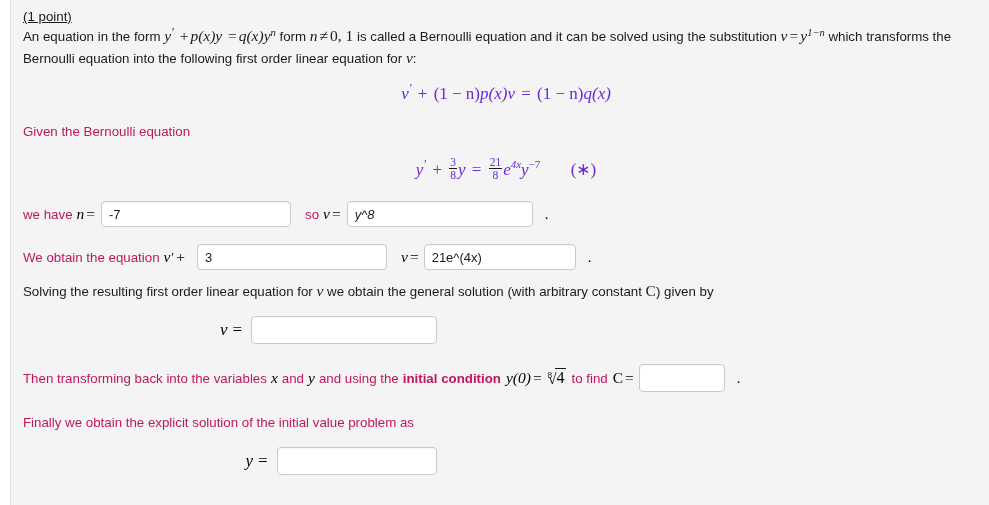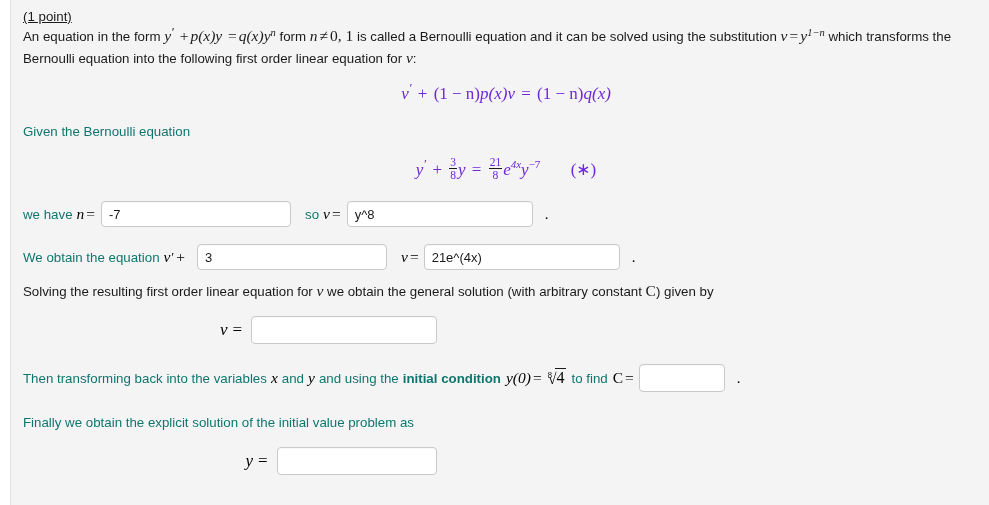--- a/index.html
+++ b/index.html
@@ -20,21 +20,21 @@
     top: 0;
     width: 979px;
     height: 505px;
     background: #f4f4f4;
     border-left: 1px solid #e2e2e2;
     box-sizing: border-box;
     padding: 9px 0 0 12px;
   }
   .txt {
     font-size: 13.3px;
-    color: #0f766e;
+    color: #be185d;
     line-height: 21px;
   }
   .point-line {
     font-size: 13.3px;
     color: #1a1a1a;
     margin: 0 0 1px 0;
     text-decoration: underline;
   }
   .para {
     font-size: 13.3px;
@@ -133,21 +133,21 @@
     background: #ffffff;
     font-family: "Liberation Sans", sans-serif;
     font-size: 13px;
     color: #1a1a1a;
     padding: 0 7px;
     outline: none;
     box-shadow: inset 0 1px 1px rgba(0,0,0,0.03);
   }
   .ans-input::placeholder { color: #aaa; }
   .in-lg { width: 190px; }
-  .in-xl { width: 196px; }
+  .in-xl { width: 152px; }
   .in-wide { width: 186px; }
   .period {
     font-family: "Liberation Serif", serif;
     font-size: 15px;
     padding-left: 12px;
   }
   .bold { font-weight: bold; }
 
   .centered-field {
     display: flex;
@@ -202,21 +202,21 @@
   </div>
 
   <div class="row" style="margin-top:20px;">
     <span class="txt">we have</span>
     <span class="m" style="padding-left:4px;">n</span>
     <span class="op">=</span>
     <input class="ans-input in-lg" style="margin-left: 4px;" value="-7">
     <span class="txt" style="padding-left:14px;">so</span>
     <span class="m" style="padding-left:4px;">v</span>
     <span class="op">=</span>
-    <input class="ans-input in-wide" style="margin-left: 4px;" value="y^8">
+    <input class="ans-input in-wide" style="margin-left: 4px; font-style: italic;" value="y^8">
     <span class="period">.</span>
   </div>
 
   <div class="row" style="margin-top:17px;">
     <span class="txt">We obtain the equation</span>
     <span class="m" style="padding-left:4px;">v</span>
       <span class="prime">′</span>
     <span class="op" style="padding-left:3px;">+</span>
     <input class="ans-input in-lg" style="margin-left: 10px;" value="3">
     <span class="m" style="padding-left:14px;">v</span>

